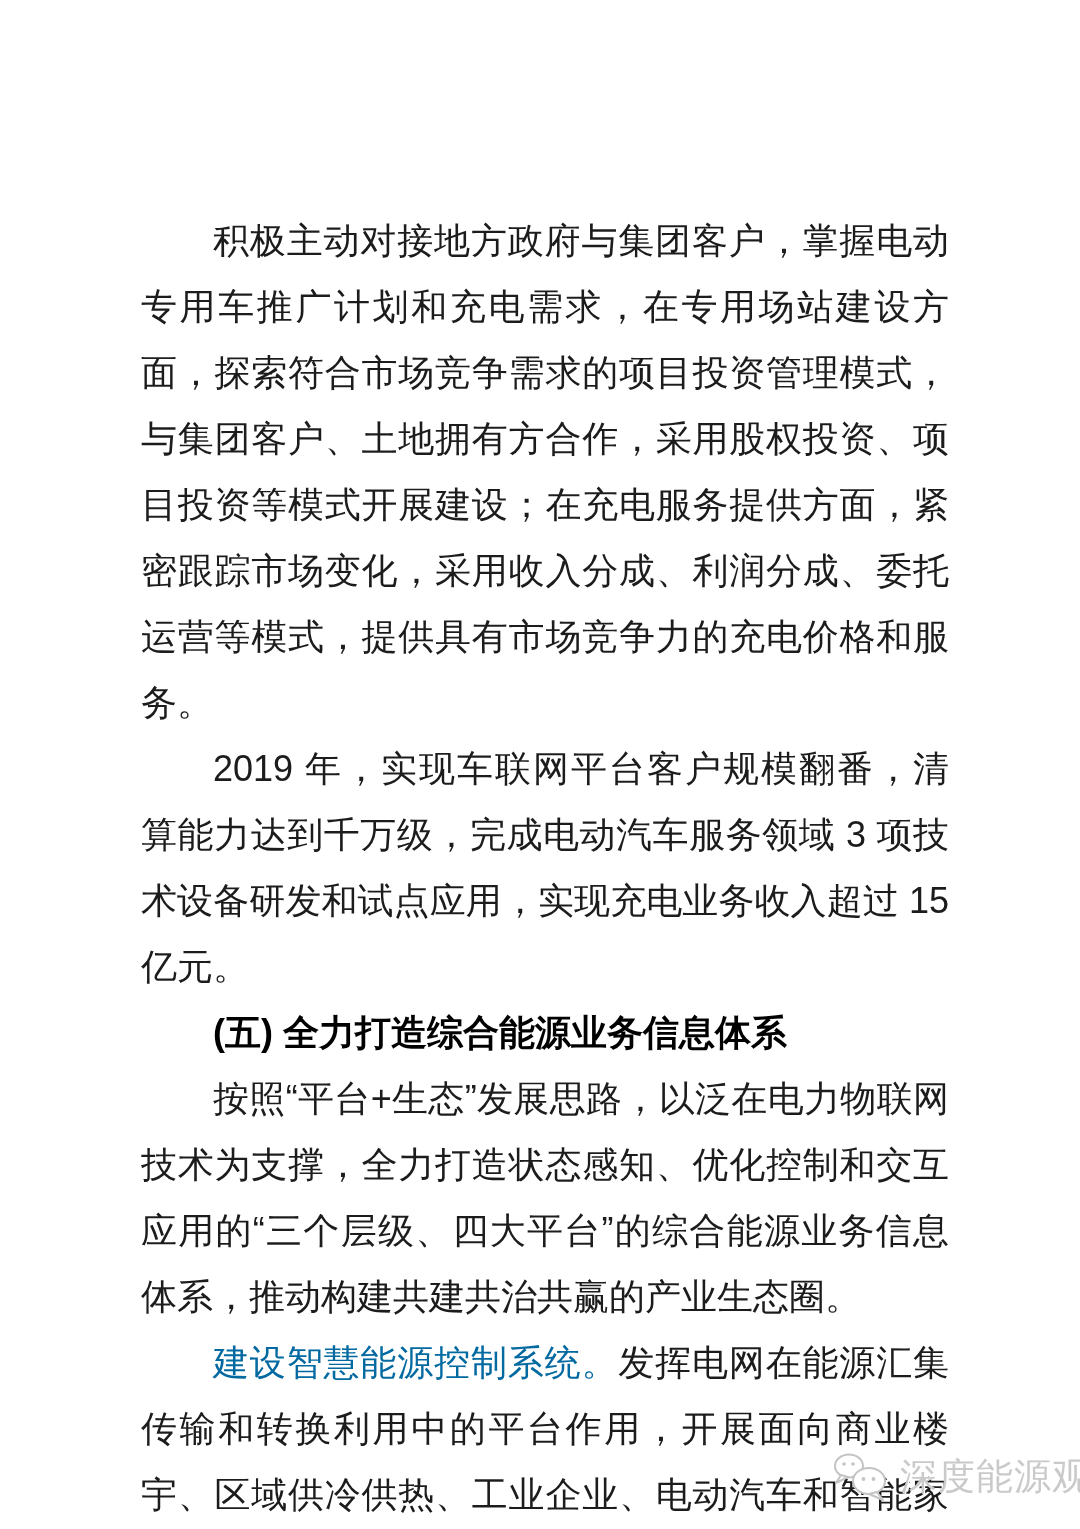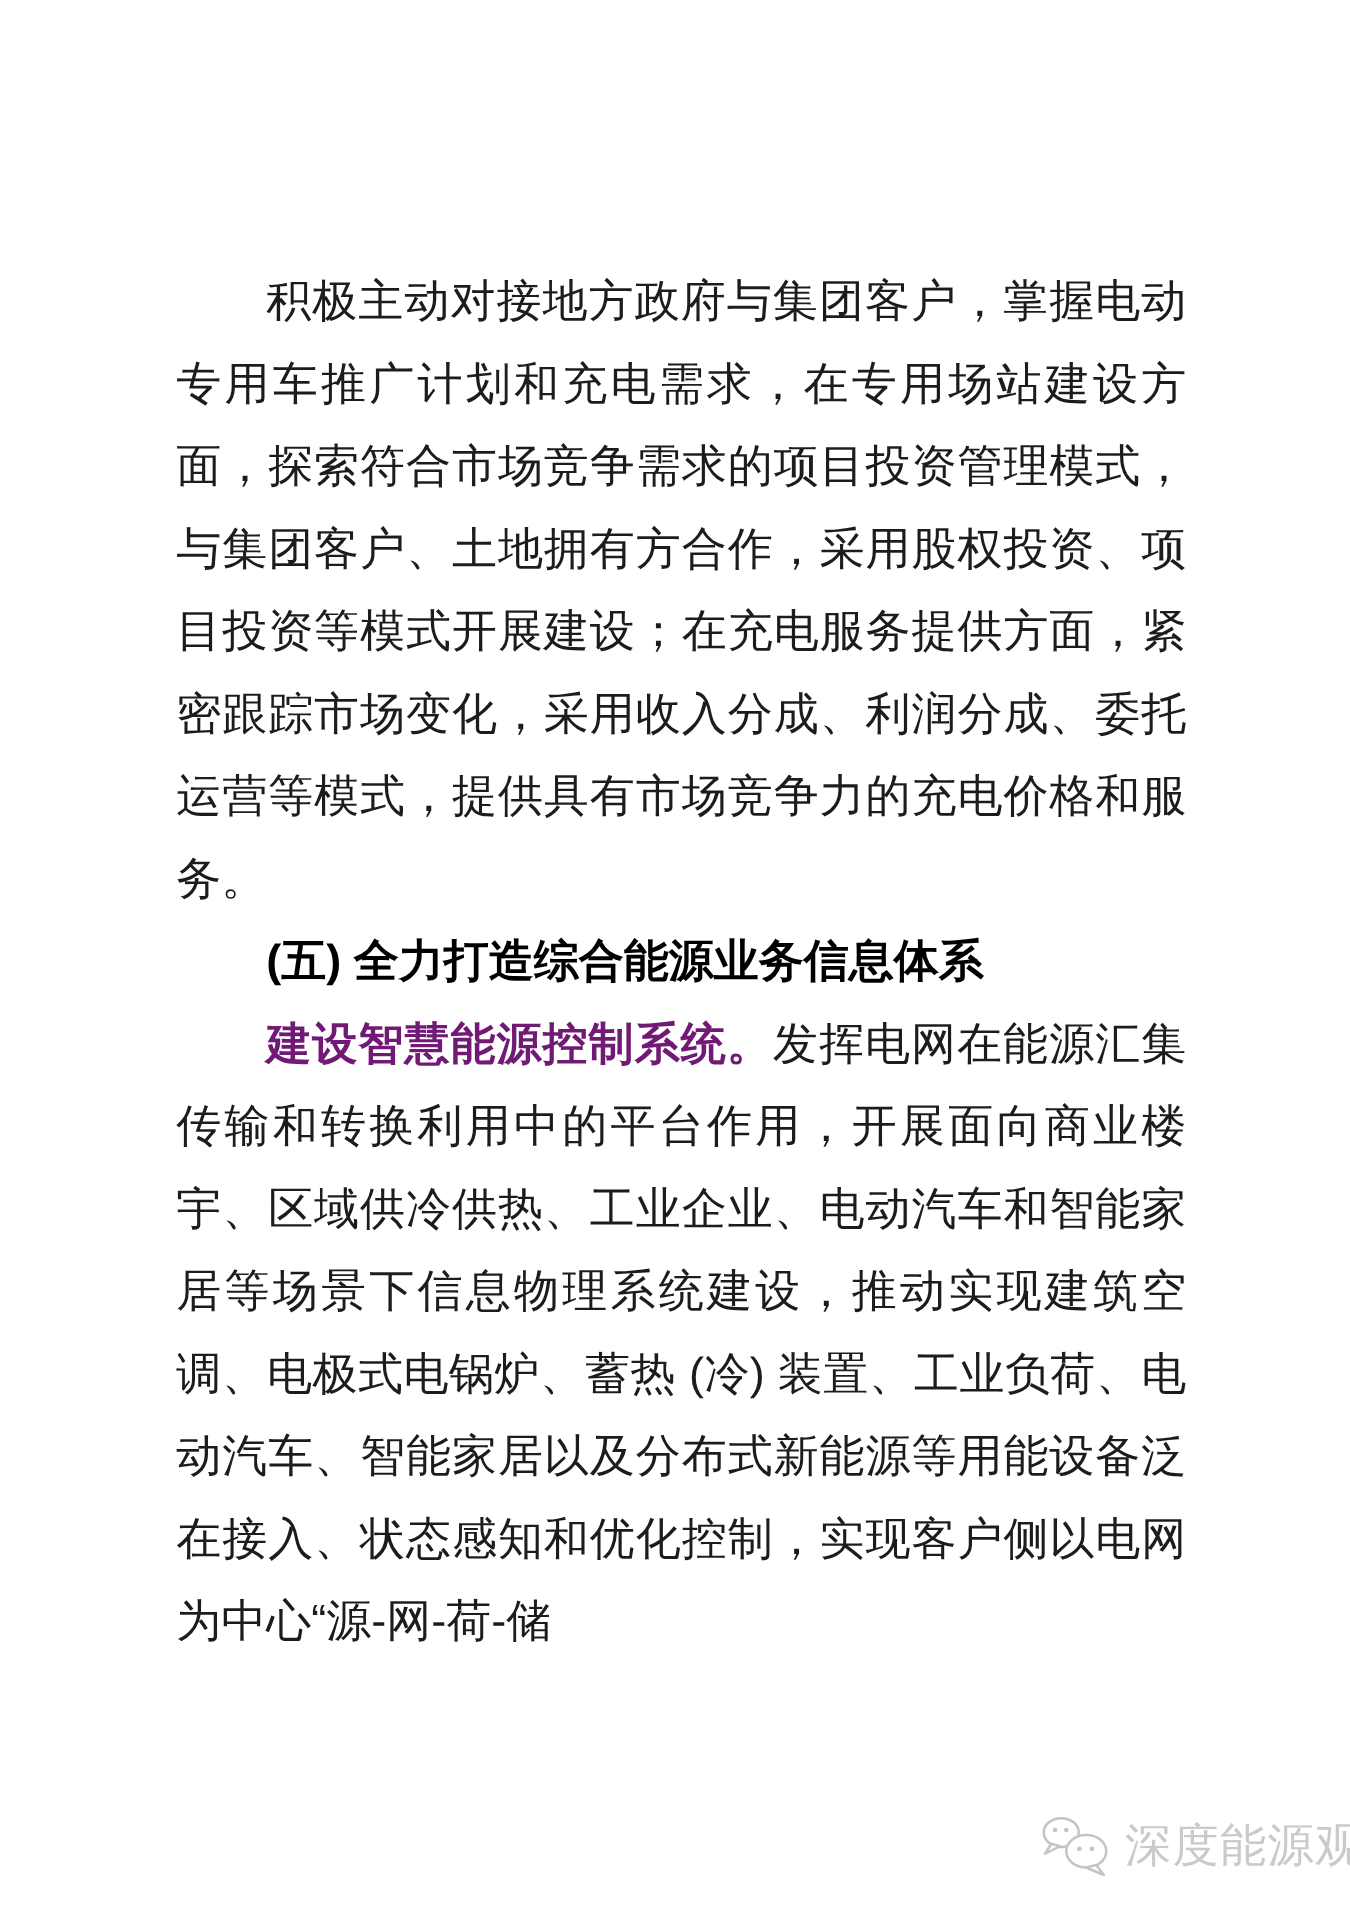--- a/index.html
+++ b/index.html
@@ -30,22 +30,22 @@
   .content p {
     margin: 0;
     padding: 0;
     text-indent: 2em;
   }
   .content p.heading {
     font-weight: bold;
     color: #000000;
   }
   .lead-bold {
-    font-weight: bold;
-    color: #701a75;
+    font-weight: normal;
+    color: #0369a1;
   }
   .watermark {
     position: absolute;
     left: 832px;
     top: 1452px;
     display: flex;
     align-items: center;
     gap: 10px;
     color: #c6c6c6;
   }
@@ -62,21 +62,23 @@
     white-space: nowrap;
   }
 </style>
 </head>
 <body>
 
 <div class="page">
 
   <div class="content">
     <p class="para">积极主动对接地方政府与集团客户，掌握电动专用车推广计划和充电需求，在专用场站建设方面，探索符合市场竞争需求的项目投资管理模式，与集团客户、土地拥有方合作，采用股权投资、项目投资等模式开展建设；在充电服务提供方面，紧密跟踪市场变化，采用收入分成、利润分成、委托运营等模式，提供具有市场竞争力的充电价格和服务。</p>
+    <p class="para">2019 年，实现车联网平台客户规模翻番，清算能力达到千万级，完成电动汽车服务领域 3 项技术设备研发和试点应用，实现充电业务收入超过 15 亿元。</p>
     <p class="heading">(五) 全力打造综合能源业务信息体系</p>
+    <p class="para">按照“平台+生态”发展思路，以泛在电力物联网技术为支撑，全力打造状态感知、优化控制和交互应用的“三个层级、四大平台”的综合能源业务信息体系，推动构建共建共治共赢的产业生态圈。</p>
     <p class="para"><span class="lead-bold">建设智慧能源控制系统。</span><span>发挥电网在能源汇集传输和转换利用中的平台作用，开展面向商业楼宇、区域供冷供热、工业企业、电动汽车和智能家居等场景下信息物理系统建设，推动实现建筑空调、电极式电锅炉、蓄热 (冷) 装置、工业负荷、电动汽车、智能家居以及分布式新能源等用能设备泛在接入、状态感知和优化控制，实现客户侧以电网为中心“源-网-荷-储</span></p>
   </div>
 
   <div class="watermark">
     <span class="watermark-icon">
       <svg width="58" height="50" viewBox="0 0 58 50" xmlns="http://www.w3.org/2000/svg">
 
         <ellipse cx="17" cy="14" rx="14" ry="11.5" fill="#ffffff" stroke="#c4c4c4" stroke-width="2"></ellipse>
         <path d="M9 23 L4 31 L16 25 Z" fill="#ffffff" stroke="#c4c4c4" stroke-width="2" stroke-linejoin="round"></path>
         <circle cx="12" cy="12" r="1.8" fill="#c4c4c4"></circle>

